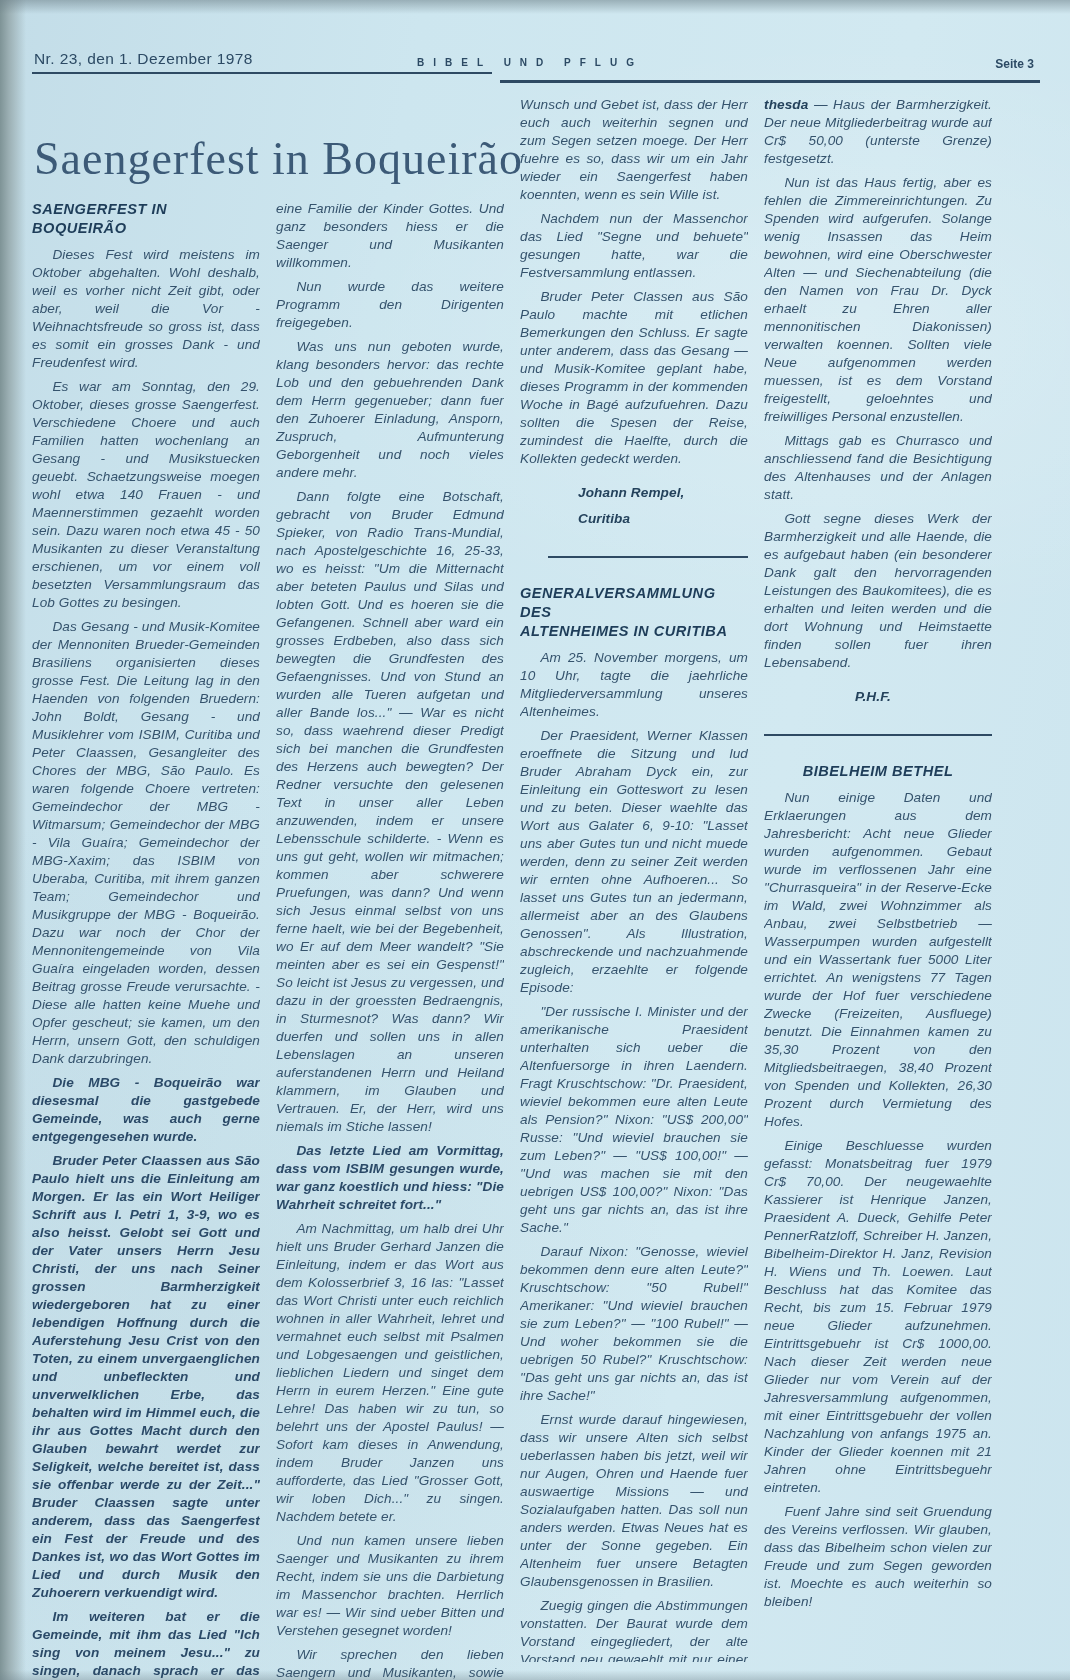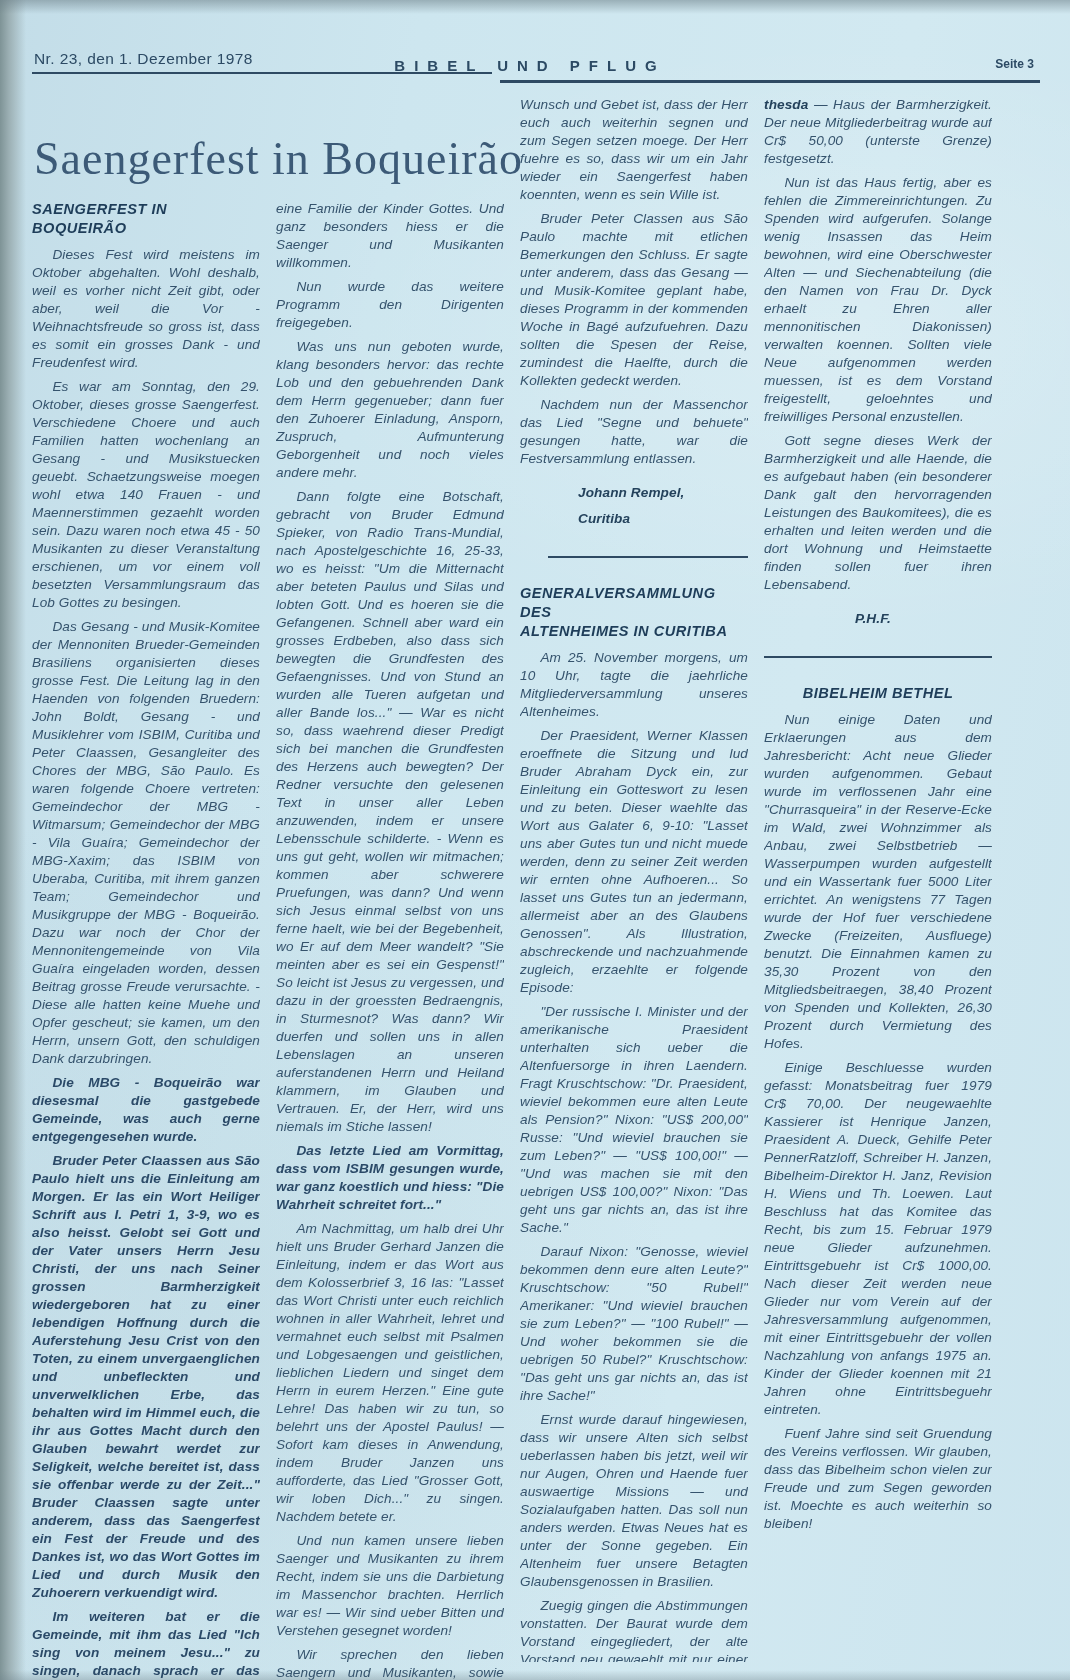--- a/index.html
+++ b/index.html
@@ -18,21 +18,21 @@
   .edge-left{position:absolute;left:0;top:0;width:26px;height:100%;
     background:linear-gradient(90deg,#7e9396 0%, #9cb0b4 35%, rgba(156,176,180,0) 100%);}
   .edge-top{position:absolute;left:0;top:0;width:100%;height:14px;
     background:linear-gradient(180deg,rgba(110,130,138,.55), rgba(110,130,138,0));}
   .edge-bottom{position:absolute;left:0;bottom:0;width:100%;height:10px;
     background:linear-gradient(0deg,rgba(110,130,138,.35), rgba(110,130,138,0));}
 
   .header-issue{position:absolute;left:34px;top:50px;font-size:15.5px;letter-spacing:.4px;color:#2c4a64;}
   .rule-left{position:absolute;left:32px;top:72px;width:460px;height:2.4px;background:#2e4a63;}
   .masthead{position:absolute;left:330px;top:57px;width:400px;text-align:center;
-    font-size:15px;font-weight:700;letter-spacing:9px;color:#2c4a64;}
+    font-size:10px;font-weight:700;letter-spacing:9px;color:#2c4a64;}
   .page-label{position:absolute;right:84px;top:57px;font-size:12px;font-weight:700;color:#2c4a64;}
   .rule-right{position:absolute;left:500px;top:80px;width:540px;height:2.6px;background:#2e4a63;}
 
   .content{position:absolute;left:32px;top:96px;width:960px;height:1566px;display:flex;gap:16px;}
   .left-half{flex:0 0 472px;width:472px;margin-top:32px;}
   .headline{
     font-family:"Liberation Serif", serif;font-weight:400;
     font-size:46px;line-height:62px;height:66px;color:#3c5a77;
     letter-spacing:1px;white-space:nowrap;margin:0 0 6px 2px;
   }
@@ -90,37 +90,38 @@
             <div class="para">Dann folgte eine Botschaft, gebracht von Bruder Edmund Spieker, von Radio Trans-Mundial, nach Apostelgeschichte 16, 25-33, wo es heisst: "Um die Mitternacht aber beteten Paulus und Silas und lobten Gott. Und es hoeren sie die Gefangenen. Schnell aber ward ein grosses Erdbeben, also dass sich bewegten die Grundfesten des Gefaengnisses. Und von Stund an wurden alle Tueren aufgetan und aller Bande los..." — War es nicht so, dass waehrend dieser Predigt sich bei manchen die Grundfesten des Herzens auch bewegten? Der Redner versuchte den gelesenen Text in unser aller Leben anzuwenden, indem er unsere Lebensschule schilderte. - Wenn es uns gut geht, wollen wir mitmachen; kommen aber schwerere Pruefungen, was dann? Und wenn sich Jesus einmal selbst von uns ferne haelt, wie bei der Begebenheit, wo Er auf dem Meer wandelt? "Sie meinten aber es sei ein Gespenst!" So leicht ist Jesus zu vergessen, und dazu in der groessten Bedraengnis, in Sturmesnot? Was dann? Wir duerfen und sollen uns in allen Lebenslagen an unseren auferstandenen Herrn und Heiland klammern, im Glauben und Vertrauen. Er, der Herr, wird uns niemals im Stiche lassen!</div>
             <div class="para bold">Das letzte Lied am Vormittag, dass vom ISBIM gesungen wurde, war ganz koestlich und hiess: "Die Wahrheit schreitet fort..."</div>
             <div class="para">Am Nachmittag, um halb drei Uhr hielt uns Bruder Gerhard Janzen die Einleitung, indem er das Wort aus dem Kolosserbrief 3, 16 las: "Lasset das Wort Christi unter euch reichlich wohnen in aller Wahrheit, lehret und vermahnet euch selbst mit Psalmen und Lobgesaengen und geistlichen, lieblichen Liedern und singet dem Herrn in eurem Herzen." Eine gute Lehre! Das haben wir zu tun, so belehrt uns der Apostel Paulus! — Sofort kam dieses in Anwendung, indem Bruder Janzen uns aufforderte, das Lied "Grosser Gott, wir loben Dich..." zu singen. Nachdem betete er.</div>
             <div class="para">Und nun kamen unsere lieben Saenger und Musikanten zu ihrem Recht, indem sie uns die Darbietung im Massenchor brachten. Herrlich war es! — Wir sind ueber Bitten und Verstehen gesegnet worden!</div>
             <div class="para">Wir sprechen den lieben Saengern und Musikanten, sowie den Veranstaltern unseren herzlichsten Dank aus, und unser</div>
           </div>
       </div>
     </div>
     <div class="col col-tall">
         <div class="para noindent">Wunsch und Gebet ist, dass der Herr euch auch weiterhin segnen und zum Segen setzen moege. Der Herr fuehre es so, dass wir um ein Jahr wieder ein Saengerfest haben koennten, wenn es sein Wille ist.</div>
+        <div class="para">Nachdem nun der Massenchor das Lied "Segne und behuete" gesungen hatte, war die Festversammlung entlassen.</div>
         <div class="para">Bruder Peter Classen aus São Paulo machte mit etlichen Bemerkungen den Schluss. Er sagte unter anderem, dass das Gesang — und Musik-Komitee geplant habe, dieses Programm in der kommenden Woche in Bagé aufzufuehren. Dazu sollten die Spesen der Reise, zumindest die Haelfte, durch die Kollekten gedeckt werden.</div>
-        <div class="para">Nachdem nun der Massenchor das Lied "Segne und behuete" gesungen hatte, war die Festversammlung entlassen.</div>
         <div class="signature">Johann Rempel,
 Curitiba</div>
         <div class="rule inset"></div>
         <div class="col-heading">GENERALVERSAMMLUNG DES
 ALTENHEIMES IN CURITIBA</div>
         <div class="para">Am 25. November morgens, um 10 Uhr, tagte die jaehrliche Mitgliederversammlung unseres Altenheimes.</div>
         <div class="para">Der Praesident, Werner Klassen eroeffnete die Sitzung und lud Bruder Abraham Dyck ein, zur Einleitung ein Gotteswort zu lesen und zu beten. Dieser waehlte das Wort aus Galater 6, 9-10: "Lasset uns aber Gutes tun und nicht muede werden, denn zu seiner Zeit werden wir ernten ohne Aufhoeren... So lasset uns Gutes tun an jedermann, allermeist aber an des Glaubens Genossen". Als Illustration, abschreckende und nachzuahmende zugleich, erzaehlte er folgende Episode:</div>
         <div class="para">"Der russische I. Minister und der amerikanische Praesident unterhalten sich ueber die Altenfuersorge in ihren Laendern. Fragt Kruschtschow: "Dr. Praesident, wieviel bekommen eure alten Leute als Pension?" Nixon: "US$ 200,00" Russe: "Und wieviel brauchen sie zum Leben?" — "US$ 100,00!" — "Und was machen sie mit den uebrigen US$ 100,00?" Nixon: "Das geht uns gar nichts an, das ist ihre Sache."</div>
         <div class="para">Darauf Nixon: "Genosse, wieviel bekommen denn eure alten Leute?" Kruschtschow: "50 Rubel!" Amerikaner: "Und wieviel brauchen sie zum Leben?" — "100 Rubel!" — Und woher bekommen sie die uebrigen 50 Rubel?" Kruschtschow: "Das geht uns gar nichts an, das ist ihre Sache!"</div>
         <div class="para">Ernst wurde darauf hingewiesen, dass wir unsere Alten sich selbst ueberlassen haben bis jetzt, weil wir nur Augen, Ohren und Haende fuer auswaertige Missions — und Sozialaufgaben hatten. Das soll nun anders werden. Etwas Neues hat es unter der Sonne gegeben. Ein Altenheim fuer unsere Betagten Glaubensgenossen in Brasilien.</div>
         <div class="para">Zuegig gingen die Abstimmungen vonstatten. Der Baurat wurde dem Vorstand eingegliedert, der alte Vorstand neu gewaehlt mit nur einer Umbesetzung. Auch den Namen bekam das neugeborne Heim sogleich: Be-</div>
       </div>
     <div class="col col-tall">
         <div class="para noindent"><b>thesda</b> — Haus der Barmherzigkeit. Der neue Mitgliederbeitrag wurde auf Cr$ 50,00 (unterste Grenze) festgesetzt.</div>
         <div class="para">Nun ist das Haus fertig, aber es fehlen die Zimmereinrichtungen. Zu Spenden wird aufgerufen. Solange wenig Insassen das Heim bewohnen, wird eine Oberschwester Alten — und Siechenabteilung (die den Namen von Frau Dr. Dyck erhaelt zu Ehren aller mennonitischen Diakonissen) verwalten koennen. Sollten viele Neue aufgenommen werden muessen, ist es dem Vorstand freigestellt, geloehntes und freiwilliges Personal enzustellen.</div>
+        <div class="para">Mittags gab es Churrasco und anschliessend fand die Besichtigung des Altenhauses und der Anlagen statt.</div>
         <div class="para">Gott segne dieses Werk der Barmherzigkeit und alle Haende, die es aufgebaut haben (ein besonderer Dank galt den hervorragenden Leistungen des Baukomitees), die es erhalten und leiten werden und die dort Wohnung und Heimstaette finden sollen fuer ihren Lebensabend.</div>
         <div class="signature align-right">P.H.F.</div>
         <div class="rule"></div>
         <div class="col-heading align-center">BIBELHEIM BETHEL</div>
         <div class="para">Nun einige Daten und Erklaerungen aus dem Jahresbericht: Acht neue Glieder wurden aufgenommen. Gebaut wurde im verflossenen Jahr eine "Churrasqueira" in der Reserve-Ecke im Wald, zwei Wohnzimmer als Anbau, zwei Selbstbetrieb — Wasserpumpen wurden aufgestellt und ein Wassertank fuer 5000 Liter errichtet. An wenigstens 77 Tagen wurde der Hof fuer verschiedene Zwecke (Freizeiten, Ausfluege) benutzt. Die Einnahmen kamen zu 35,30 Prozent von den Mitgliedsbeitraegen, 38,40 Prozent von Spenden und Kollekten, 26,30 Prozent durch Vermietung des Hofes.</div>
         <div class="para">Einige Beschluesse wurden gefasst: Monatsbeitrag fuer 1979 Cr$ 70,00. Der neugewaehlte Kassierer ist Henrique Janzen, Praesident A. Dueck, Gehilfe Peter PennerRatzloff, Schreiber H. Janzen, Bibelheim-Direktor H. Janz, Revision H. Wiens und Th. Loewen. Laut Beschluss hat das Komitee das Recht, bis zum 15. Februar 1979 neue Glieder aufzunehmen. Eintrittsgebuehr ist Cr$ 1000,00. Nach dieser Zeit werden neue Glieder nur vom Verein auf der Jahresversammlung aufgenommen, mit einer Eintrittsgebuehr der vollen Nachzahlung von anfangs 1975 an. Kinder der Glieder koennen mit 21 Jahren ohne Eintrittsbeguehr eintreten.</div>
         <div class="para">Fuenf Jahre sind seit Gruendung des Vereins verflossen. Wir glauben, dass das Bibelheim schon vielen zur Freude und zum Segen geworden ist. Moechte es auch weiterhin so bleiben!</div>
       </div>
   </div>
 </div>

